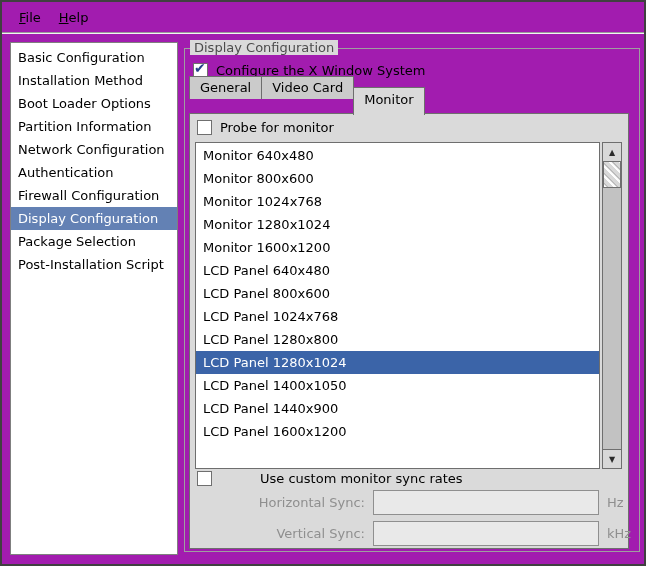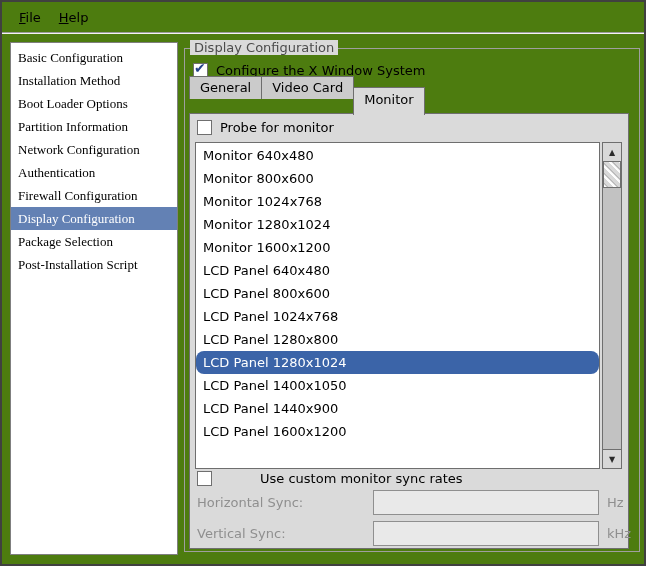--- a/index.html
+++ b/index.html
@@ -4,39 +4,39 @@
 <style>
   html,body{margin:0;padding:0;}
   body{
     width:646px;height:566px;
     font-family:"DejaVu Sans","Liberation Sans",sans-serif;
     font-size:13px;color:#000;
     background:#fff;
   }
   .window{
     position:relative;width:646px;height:566px;box-sizing:border-box;
-    background:#4d7c0f;border:2px solid #404040;overflow:hidden;
+    background:#a21caf;border:2px solid #404040;overflow:hidden;
   }
   
   .menubar{
     position:absolute;left:0;top:0;right:0;height:30px;
     display:flex;align-items:center;padding-left:8px;
     border-bottom:1px solid #9c9c9c;box-shadow:0 1px 0 #f4f4f4;
   }
   .menu-item{
     display:inline-block;padding:3px 9px;cursor:default;
   }
   .menu-item::first-letter{text-decoration:underline;}
   
   .sidebar{
     position:absolute;left:8px;top:40px;width:168px;height:513px;
     background:#fff;border:1px solid #7f7f7f;box-sizing:border-box;
     padding-top:3px;overflow:hidden;
   }
-  .side-item{height:23px;line-height:23px;padding-left:7px;white-space:nowrap;cursor:default;font-family:Liberation Serif, serif;}
+  .side-item{height:23px;line-height:23px;padding-left:7px;white-space:nowrap;cursor:default;}
   .side-item.selected{background:#6381b4;color:#fff;}
   
   .groupbox{
     position:absolute;left:182px;top:46px;width:456px;height:504px;
     border:1px solid #9f9f9f;box-sizing:border-box;
   }
   .groupbox-label{
     position:absolute;top:-9px;left:5px;background:#dadada;
     padding:0 4px;color:#4c4c4c;white-space:nowrap;
   }
@@ -70,21 +70,21 @@
     position:absolute;left:4px;top:64px;width:440px;height:436px;
     border:1px solid #6e6e6e;background:#dadada;box-sizing:border-box;
   }
   
   .monitor-list{
     position:absolute;left:5px;top:28px;width:405px;height:327px;
     background:#fff;border:1px solid #6e6e6e;box-sizing:border-box;
     overflow:hidden;padding-top:1px;
   }
   .list-item{height:23px;line-height:23px;padding-left:7px;white-space:nowrap;cursor:default;}
-  .list-item.selected{background:#3b64a8;color:#fff;border-radius:8px;}
+  .list-item.selected{background:#3b64a8;color:#fff;}
   
   .scrollbar{
     position:absolute;left:412px;top:28px;width:20px;height:327px;
     background:#c2c2c2;border:1px solid #6e6e6e;box-sizing:border-box;
   }
   .scroll-btn{
     position:absolute;left:0;width:18px;height:18px;background:#d8d8d8;
     display:flex;align-items:center;justify-content:center;
     font-size:8px;color:#2a2a2a;
   }
@@ -92,21 +92,21 @@
   .scroll-btn.down{bottom:0;border-top:1px solid #6e6e6e;}
   .scroll-thumb{
     position:absolute;left:0;top:19px;width:18px;height:26px;box-sizing:border-box;
     border:1px solid #6e6e6e;border-top:0;
     background:#d8d8d8;
     background-image:repeating-linear-gradient(45deg,
       rgba(255,255,255,.95) 0 1.5px, rgba(120,120,120,.35) 2.5px 3.5px, rgba(216,216,216,0) 3.5px 7px);
   }
   
   .sync-row{position:absolute;height:25px;display:flex;align-items:center;}
-  .sync-label{width:168px;text-align:left;color:#8f8f8f;flex:none;}
+  .sync-label{width:168px;text-align:right;color:#8f8f8f;flex:none;}
   .sync-input{
     margin-left:8px;width:226px;height:25px;box-sizing:border-box;flex:none;
     background:#e9e9e9;border:1px solid #8f8f8f;padding:0 4px;
     font-family:"DejaVu Sans","Liberation Sans",sans-serif;font-size:13px;color:#555;
   }
   .sync-unit{margin-left:8px;color:#8f8f8f;}
 </style>
 </head>
 <body>
 

